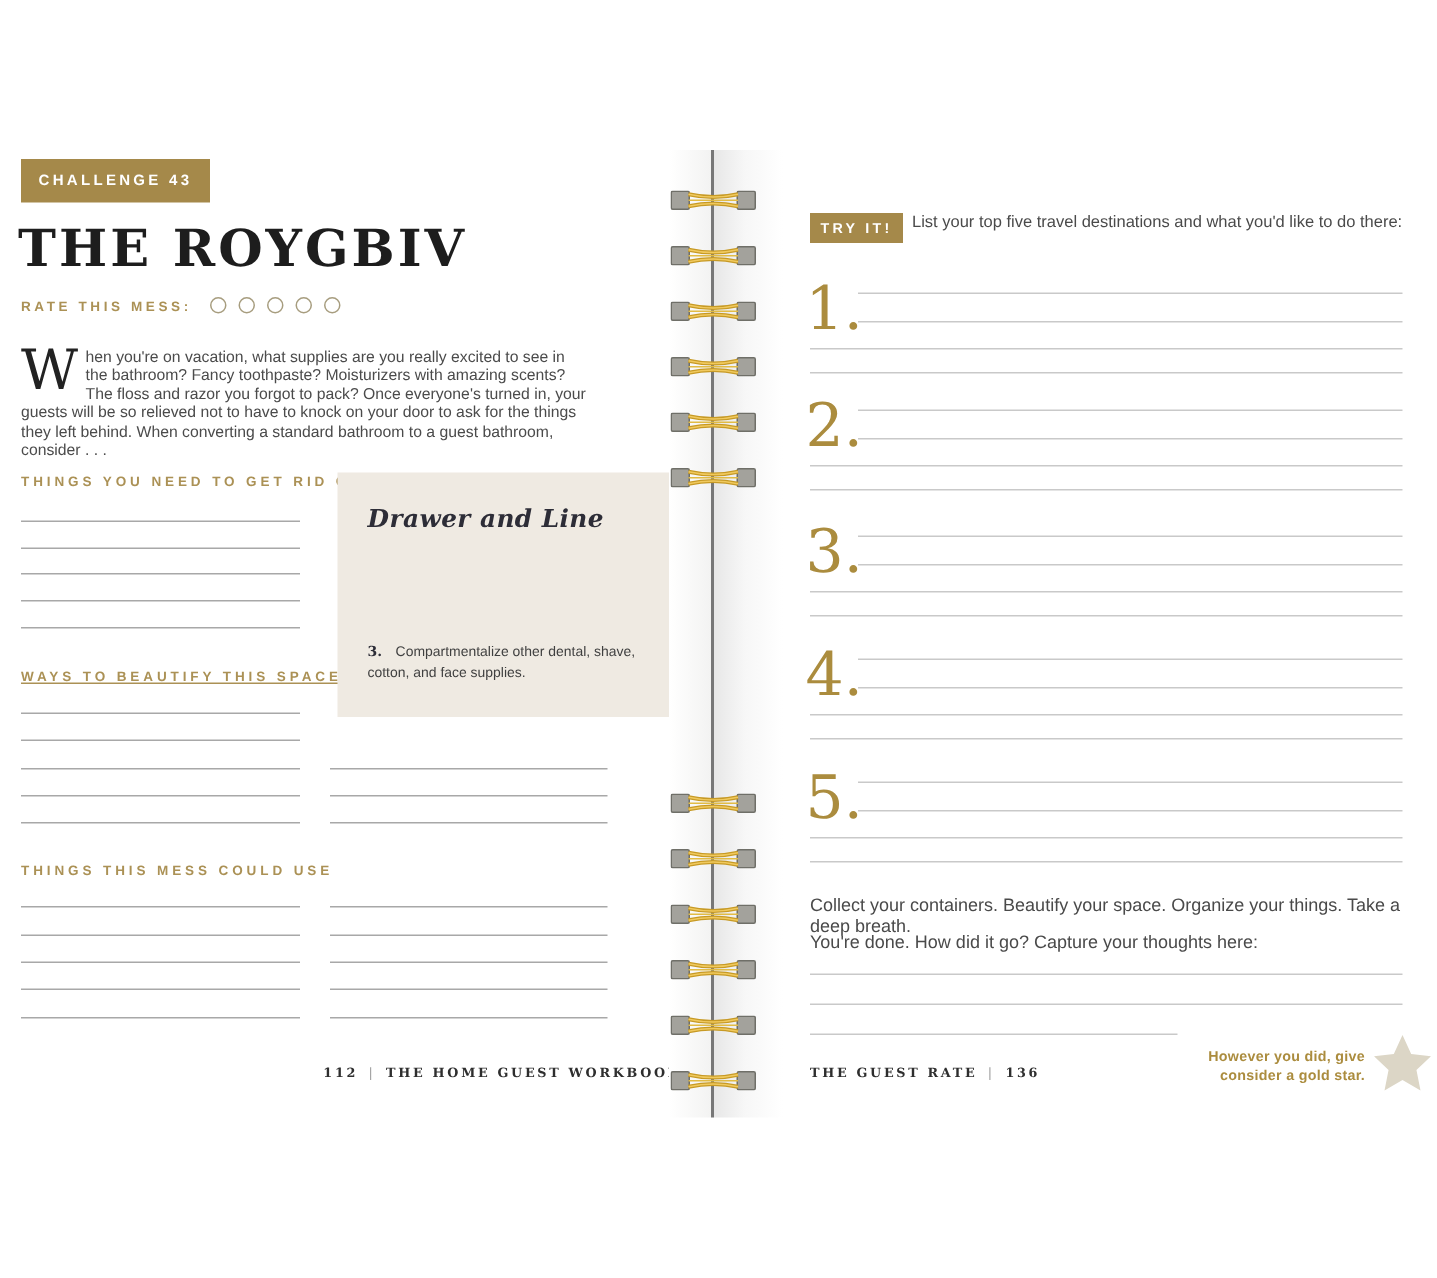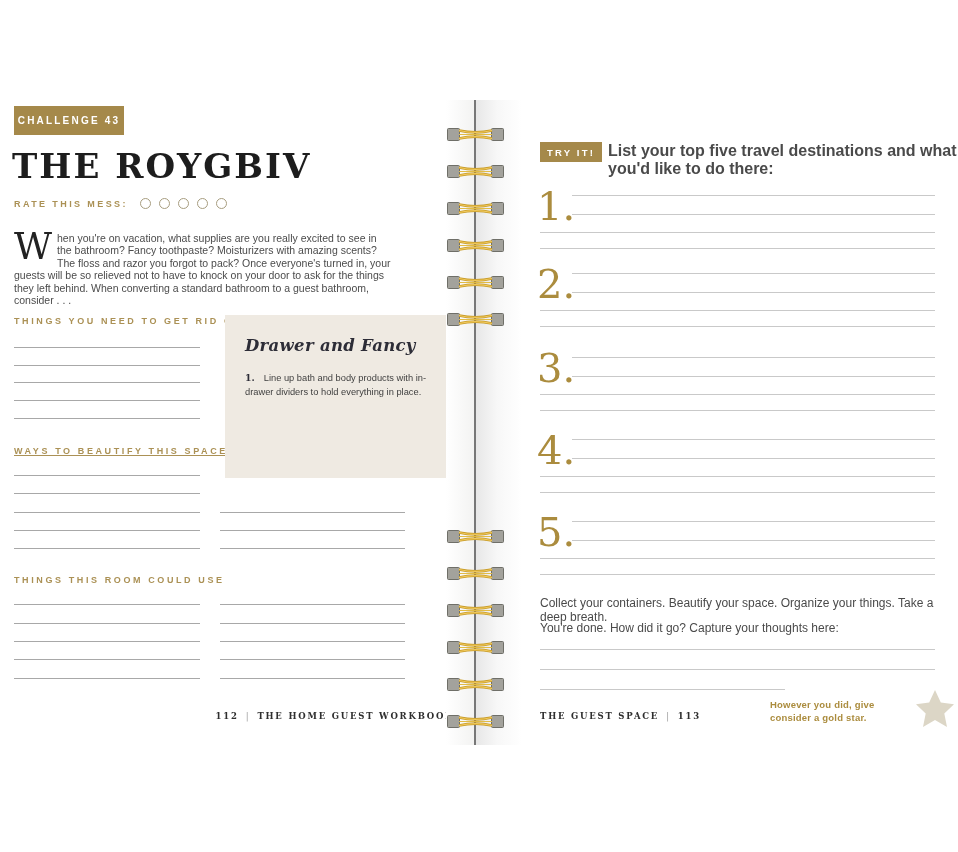--- a/index.html
+++ b/index.html
@@ -19,21 +19,21 @@
     font-family:"Liberation Sans", sans-serif;color:var(--body);
     overflow:hidden;
   }
   .abs{position:absolute;}
 
   
   .badge{
     background:var(--gold);color:#fff;font-weight:bold;
     letter-spacing:2.2px;display:flex;align-items:center;justify-content:center;
   }
-  .badge.challenge{left:14px;top:106px;width:110px;height:29px;font-size:10px;}
+  .badge.challenge{left:14px;top:106px;width:126px;height:29px;font-size:10px;}
   .badge.tryit{left:540px;top:142px;width:62px;height:20px;font-size:9.5px;}
 
   
   .title{
     left:12px;top:146px;font-family:"DejaVu Serif", serif;
     font-size:34px;font-weight:600;letter-spacing:2px;color:var(--ink);white-space:nowrap;
   }
   .rate-row{left:14px;top:198px;display:flex;align-items:center;gap:8px;}
   .rate-label{color:var(--gold-text);font-size:9px;font-weight:bold;letter-spacing:2.4px;}
   .rate-circles{display:flex;gap:8px;margin-left:4px;}
@@ -83,28 +83,28 @@
     left:476px;top:100px;width:46px;height:645px;
     background:linear-gradient(to right,#e7e7e7 0%,#f7f7f7 45%,#ffffff 100%);
   }
   .page-shade-left{
     left:446px;top:100px;width:28px;height:645px;
     background:linear-gradient(to right,#ffffff 0%,#f3f3f2 100%);
   }
   .coil{left:447px;width:57px;height:13px;}
 
   
-  .prompt{left:608px;top:142px;font-size:16px;color:#4a4a4a;font-weight:bold;}
+  .prompt{left:608px;top:142px;font-size:11px;color:#4a4a4a;}
   .big-num{
     font-family:"DejaVu Serif", serif;font-size:40px;color:var(--gold-num);
     line-height:40px;width:38px;text-align:left;
   }
   .closing{font-size:12px;color:#4a4a4a;}
   .gold-note{
-    left:770px;top:699px;width:140px;
+    left:770px;top:699px;width:140px;text-align:right;
     color:#ab8c3e;font-size:9.5px;line-height:12.5px;font-weight:bold;letter-spacing:.2px;
   }
   .star-wrap{left:915px;top:689px;width:40px;height:40px;}
 </style>
 </head>
 <body>
 
 <div class="abs badge challenge">CHALLENGE 43</div>
 
 <div class="abs title">THE ROYGBIV</div>
@@ -119,21 +119,21 @@
       <span class="rate-circle"></span>
     </span>
 </div>
 
 <div class="abs intro">
   <span class="dropcap">W</span><span>hen you're on vacation, what supplies are you really excited to see in the bathroom? Fancy toothpaste? Moisturizers with amazing scents? The floss and razor you forgot to pack? Once everyone's turned in, your guests will be so relieved not to have to knock on your door to ask for the things they left behind. When converting a standard bathroom to a guest bathroom, consider . . .</span>
 </div>
 
 <div class="abs sec-header" style="left:14px;top:316px;">THINGS YOU NEED TO GET RID OF</div>
 <div class="abs sec-header" style="left:14px;top:446px;text-decoration:underline;">WAYS TO BEAUTIFY THIS SPACE</div>
-<div class="abs sec-header" style="left:14px;top:575px;">THINGS THIS ROOM COULD USE</div>
+<div class="abs sec-header" style="left:14px;top:575px;">THINGS THIS MESS COULD USE</div>
 
 <div id="left-lines">
     <div class="abs wline" style="left: 14px; top: 347px; width: 186px;"></div>
     <div class="abs wline" style="left: 14px; top: 365px; width: 186px;"></div>
     <div class="abs wline" style="left: 14px; top: 382px; width: 186px;"></div>
     <div class="abs wline" style="left: 14px; top: 400px; width: 186px;"></div>
     <div class="abs wline" style="left: 14px; top: 418px; width: 186px;"></div>
     <div class="abs wline" style="left: 14px; top: 475px; width: 186px;"></div>
     <div class="abs wline" style="left: 14px; top: 493px; width: 186px;"></div>
     <div class="abs wline" style="left: 14px; top: 512px; width: 186px;"></div>
@@ -148,23 +148,23 @@
     <div class="abs wline" style="left: 14px; top: 659px; width: 186px;"></div>
     <div class="abs wline" style="left: 14px; top: 678px; width: 186px;"></div>
     <div class="abs wline" style="left: 220px; top: 604px; width: 185px;"></div>
     <div class="abs wline" style="left: 220px; top: 623px; width: 185px;"></div>
     <div class="abs wline" style="left: 220px; top: 641px; width: 185px;"></div>
     <div class="abs wline" style="left: 220px; top: 659px; width: 185px;"></div>
     <div class="abs wline" style="left: 220px; top: 678px; width: 185px;"></div>
   </div>
 
 <div class="abs tipbox">
-  <div class="tipbox-title">Drawer and Fancy</div>
-  <div class="tip-item" style="top:56px;">
-    <span class="tip-num">1.</span><span>Line up bath and body products with in-drawer dividers to hold everything in place.</span>
+  <div class="tipbox-title">Drawer and Line</div>
+  <div class="tip-item" style="top:113px;">
+    <span class="tip-num">3.</span><span>Compartmentalize other dental, shave, cotton, and face supplies.</span>
   </div>
 </div>
 
 <div class="abs footer footer-left">
   <span>112</span><span class="sep">|</span><span>THE HOME GUEST WORKBOOK</span>
 </div>
 
 <div class="abs page-shade-left"></div>
 <div class="abs page-shade-right"></div>
 <div class="abs gutter-line"></div>
@@ -314,21 +314,21 @@
 <div class="abs closing" style="left:540px;top:596px;">Collect your containers. Beautify your space. Organize your things. Take a deep breath.</div>
 <div class="abs closing" style="left:540px;top:621px;">You're done. How did it go? Capture your thoughts here:</div>
 
 <div id="thought-lines">
     <div class="abs wline light" style="left: 540px; top: 649px; width: 395px;"></div>
     <div class="abs wline light" style="left: 540px; top: 669px; width: 395px;"></div>
     <div class="abs wline light" style="left: 540px; top: 689px; width: 245px;"></div>
   </div>
 
 <div class="abs footer footer-right">
-  <span>THE GUEST SPACE</span><span class="sep">|</span><span>113</span>
+  <span>THE GUEST RATE</span><span class="sep">|</span><span>136</span>
 </div>
 
 <div class="abs gold-note">
   <div>However you did, give</div>
   <div>consider a gold star.</div>
 </div>
 
 <div class="abs star-wrap">
   <svg width="40" height="40" viewBox="0 0 40 40">
     <polygon id="star-poly" points="20,1 25.8,13.6 39,15.2 29.3,24.4 32,38 20,31 8,38 10.7,24.4 1,15.2 14.2,13.6" fill="#dcd6c6"></polygon>

